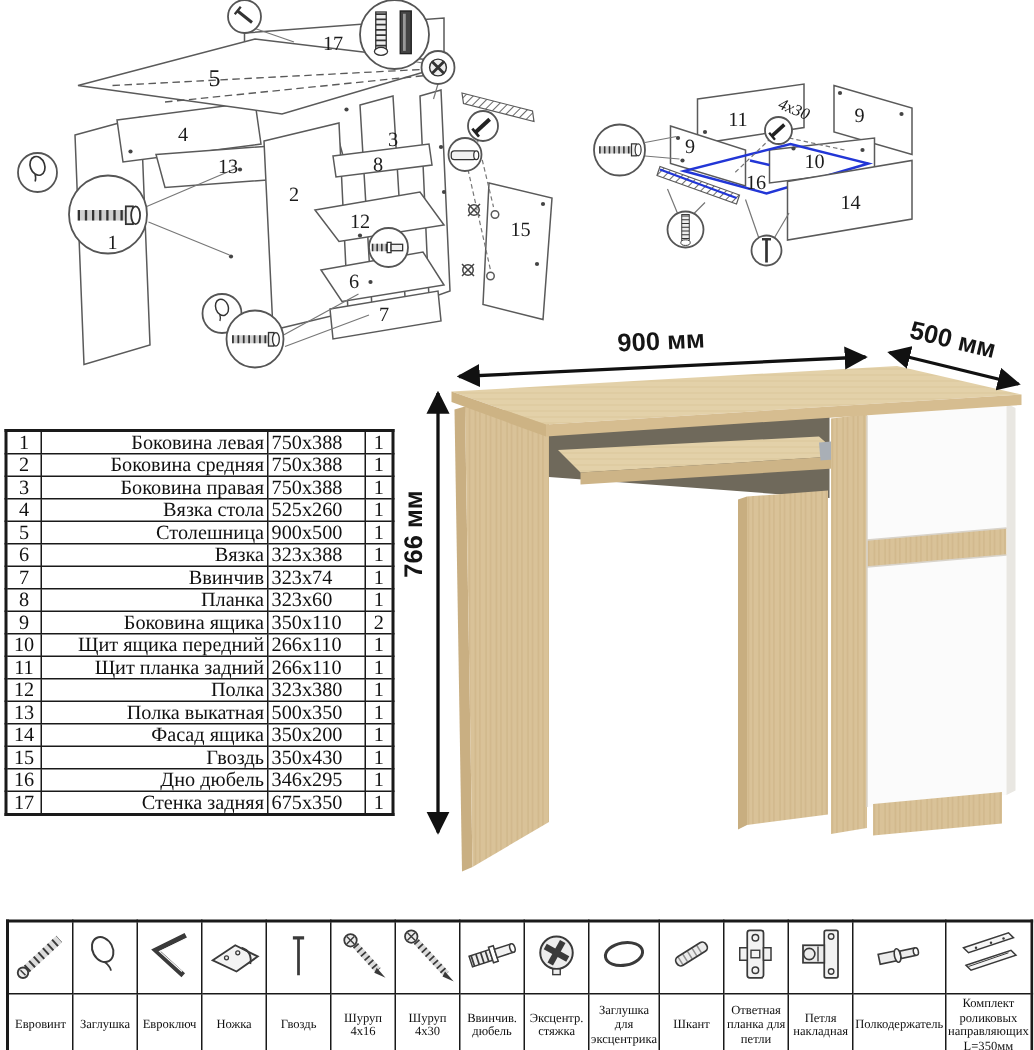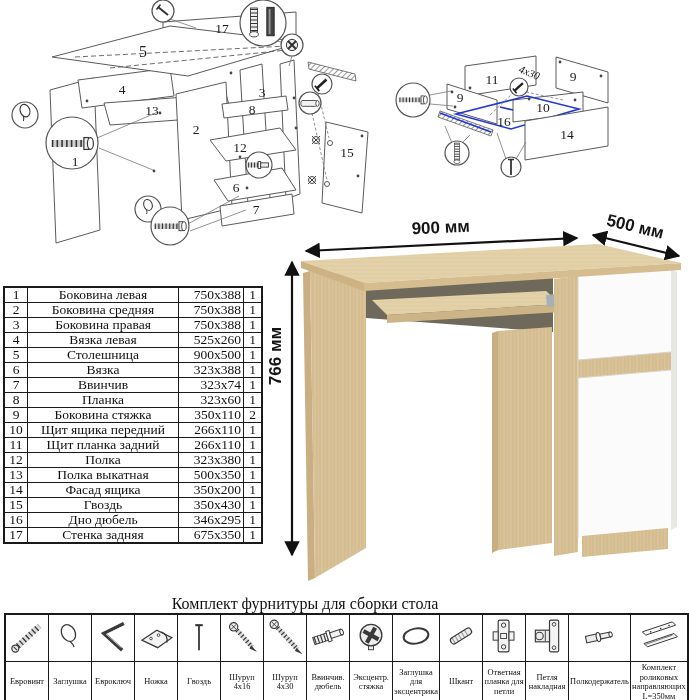--- a/index.html
+++ b/index.html
@@ -4,22 +4,22 @@
 <style>
   html,body{margin:0;padding:0;background:#fff;}
   .page{position:relative;width:689px;height:700px;background:#fff;overflow:hidden;
         font-family:"Liberation Serif",serif;}
   .art{position:absolute;left:0;top:0;width:689px;height:700px;}
   
   .parts{position:absolute;left:3px;top:286px;border-collapse:collapse;background:#fff;
          font:13.5px/1 "Liberation Serif",serif;color:#111;border:2px solid #1a1a1a;}
   .parts td{border:1px solid #1a1a1a;height:14px;padding:0 2px;white-space:nowrap;}
   .parts .c-num{width:18px;text-align:center;}
-  .parts .c-name{width:146px;text-align:center;}
-  .parts .c-size{width:60px;text-align:right;}
+  .parts .c-name{width:146px;text-align:right;}
+  .parts .c-size{width:60px;text-align:left;}
   .parts .c-qty{width:13px;text-align:center;}
   
   .hw-title{position:absolute;top:595px;left:0;width:610px;text-align:center;
             font:16px "Liberation Serif",serif;color:#111;}
   .hw{position:absolute;left:4px;top:613px;border-collapse:collapse;table-layout:fixed;
       background:#fff;border:2px solid #1a1a1a;}
   .hw td{border:1px solid #1a1a1a;overflow:hidden;}
   .hw .hw-ic{height:44px;text-align:center;vertical-align:middle;padding:1px;}
   .hw-svg{width:40px;height:40px;display:inline-block;}
   .hw .hw-nm{font:8.4px/1.15 "Liberation Serif",serif;text-align:center;height:24px;
@@ -417,21 +417,21 @@
           <td class="c-qty">1</td>
         </tr>
         <tr>
           <td class="c-num">3</td>
           <td class="c-name">Боковина правая</td>
           <td class="c-size">750x388</td>
           <td class="c-qty">1</td>
         </tr>
         <tr>
           <td class="c-num">4</td>
-          <td class="c-name">Вязка левая</td>
+          <td class="c-name">Вязка стола</td>
           <td class="c-size">525x260</td>
           <td class="c-qty">1</td>
         </tr>
         <tr>
           <td class="c-num">5</td>
           <td class="c-name">Столешница</td>
           <td class="c-size">900x500</td>
           <td class="c-qty">1</td>
         </tr>
         <tr>
@@ -447,21 +447,21 @@
           <td class="c-qty">1</td>
         </tr>
         <tr>
           <td class="c-num">8</td>
           <td class="c-name">Планка</td>
           <td class="c-size">323x60</td>
           <td class="c-qty">1</td>
         </tr>
         <tr>
           <td class="c-num">9</td>
-          <td class="c-name">Боковина стяжка</td>
+          <td class="c-name">Боковина ящика</td>
           <td class="c-size">350x110</td>
           <td class="c-qty">2</td>
         </tr>
         <tr>
           <td class="c-num">10</td>
           <td class="c-name">Щит ящика передний</td>
           <td class="c-size">266x110</td>
           <td class="c-qty">1</td>
         </tr>
         <tr>
@@ -502,21 +502,20 @@
         </tr>
         <tr>
           <td class="c-num">17</td>
           <td class="c-name">Стенка задняя</td>
           <td class="c-size">675x350</td>
           <td class="c-qty">1</td>
         </tr>
       </tbody>
 </table>
 
-<div class="hw-title">Комплект фурнитуры для сборки стола</div>
 <table class="hw">
   <colgroup>
         <col style="width: 48px;">
         <col style="width: 38px;">
         <col style="width: 46px;">
         <col style="width: 42px;">
         <col style="width: 30px;">
         <col style="width: 26px;">
         <col style="width: 32px;">
         <col style="width: 44px;">

